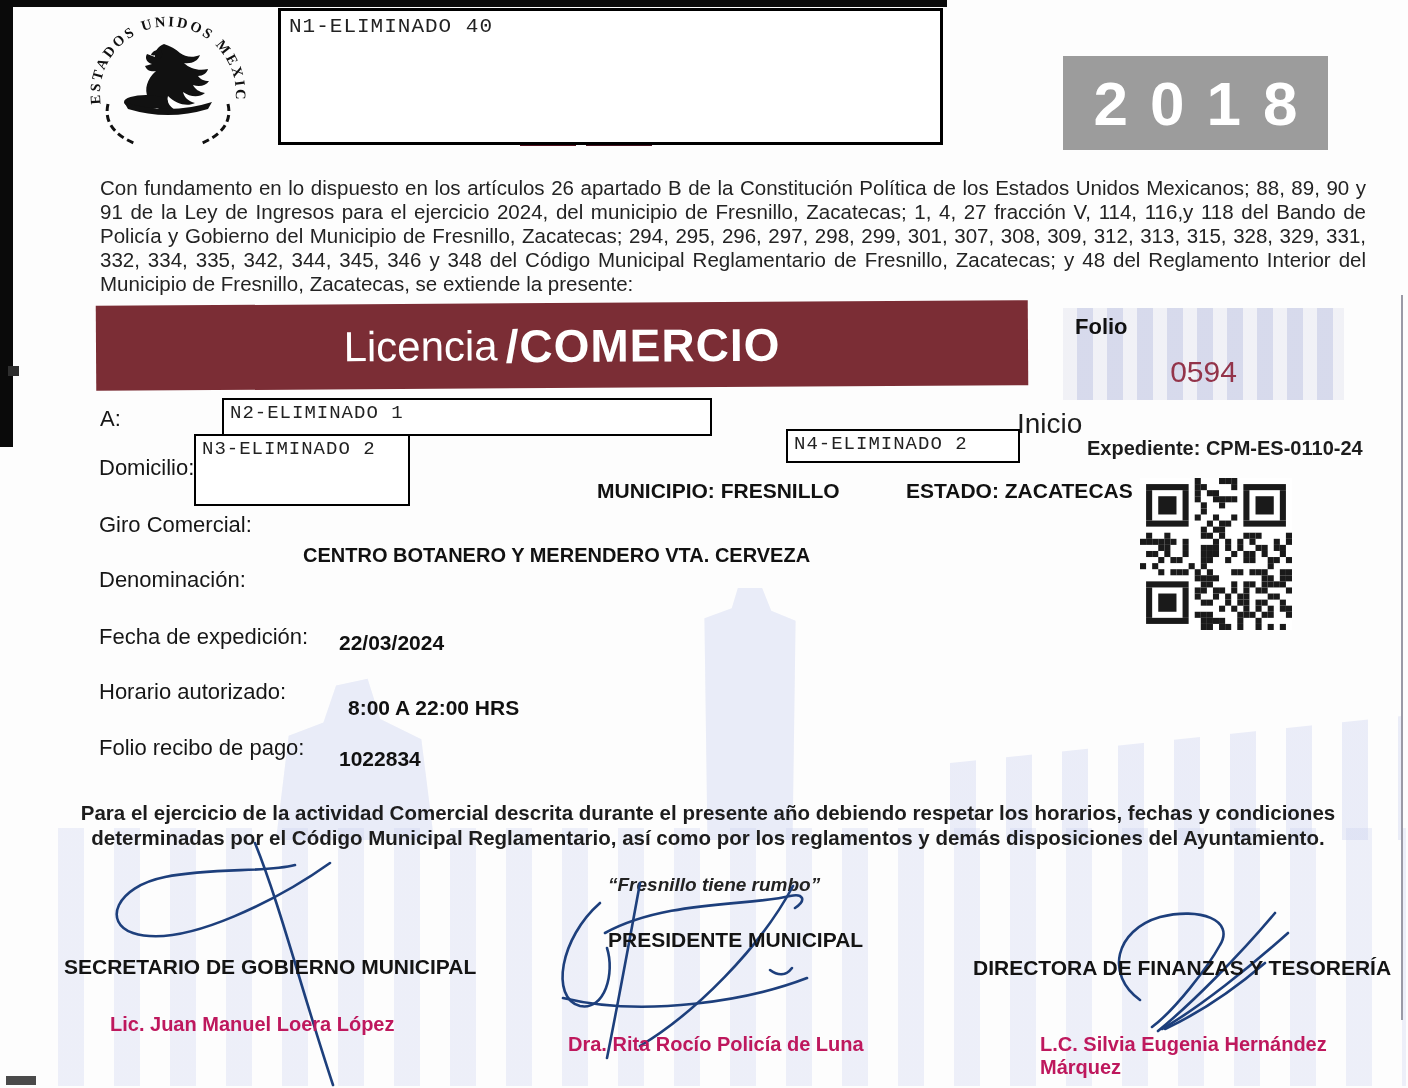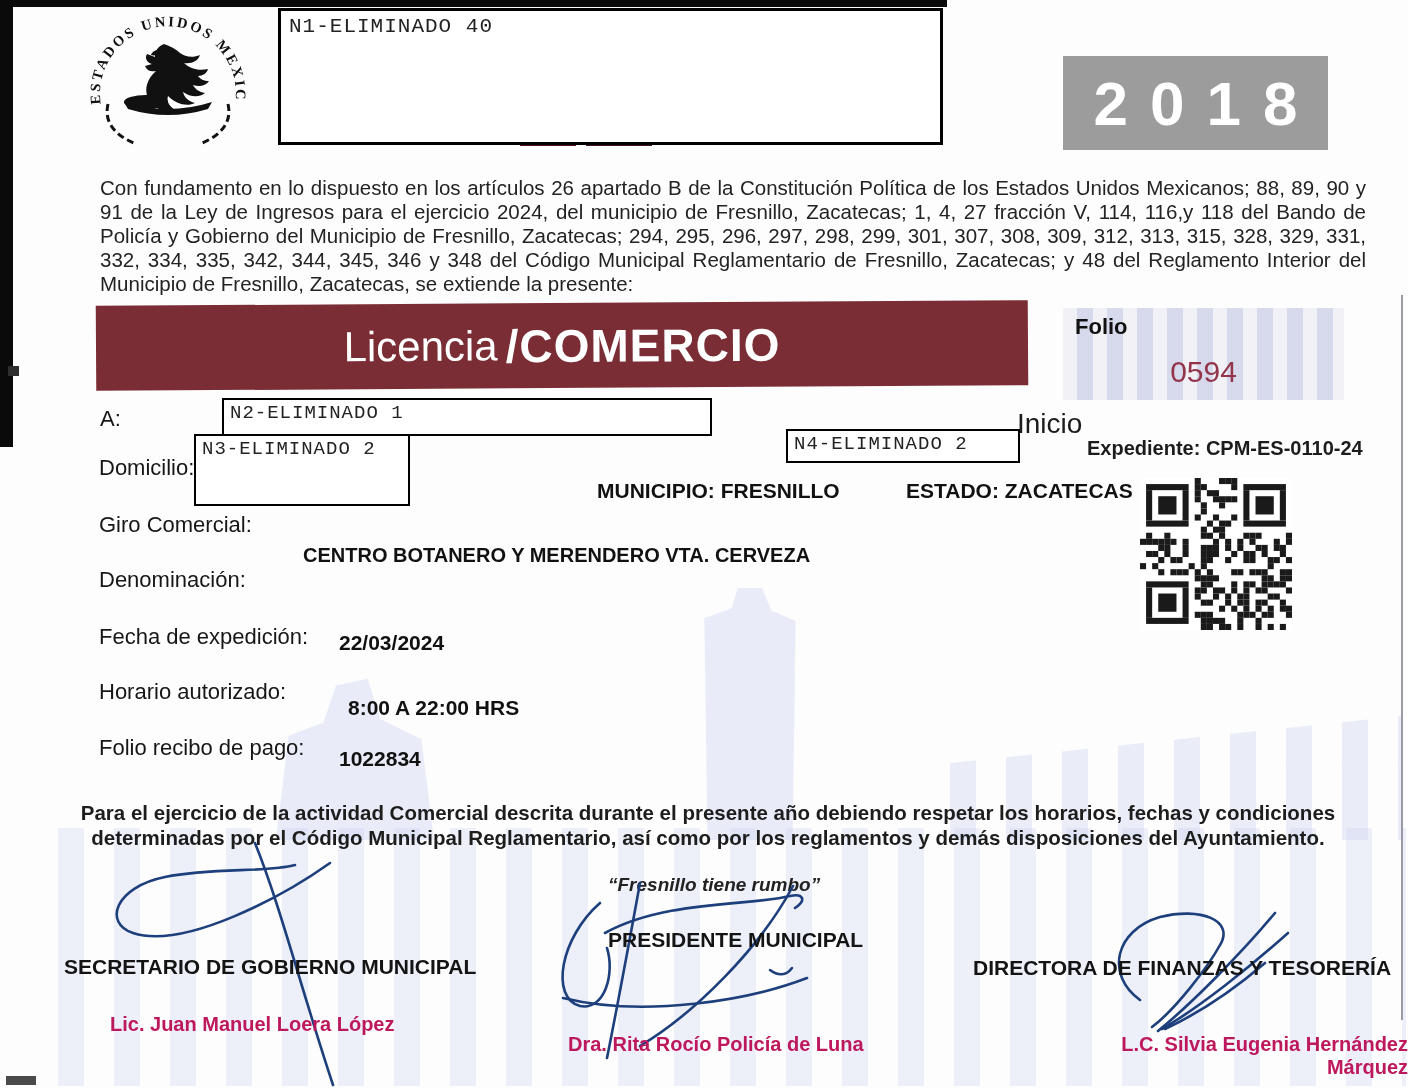--- a/index.html
+++ b/index.html
@@ -392,15 +392,15 @@
     <path d="M195 58 C 160 88, 125 110, 95 124"></path>
   </svg>
 
   <div class="sig-title" style="left:64px; top:955px;">SECRETARIO DE GOBIERNO MUNICIPAL</div>
   <div class="sig-name" style="left:110px; top:1013px;">Lic. Juan Manuel Loera López</div>
 
   <div class="sig-title" style="left:595px; top:928px;margin-left:13px;">PRESIDENTE MUNICIPAL</div>
   <div class="sig-name" style="left:568px; top:1033px;">Dra. Rita Rocío Policía de Luna</div>
 
   <div class="sig-title" style="left:973px; top:956px;">DIRECTORA DE FINANZAS Y TESORERÍA</div>
-  <div class="sig-name" style="left:1040px; top:1033px;text-align:right;">L.C. Silvia Eugenia Hernández Márquez</div>
+  <div class="sig-name" style="left:1040px; top:1033px;">L.C. Silvia Eugenia Hernández Márquez</div>
 
 </div>
 
 </body></html>

